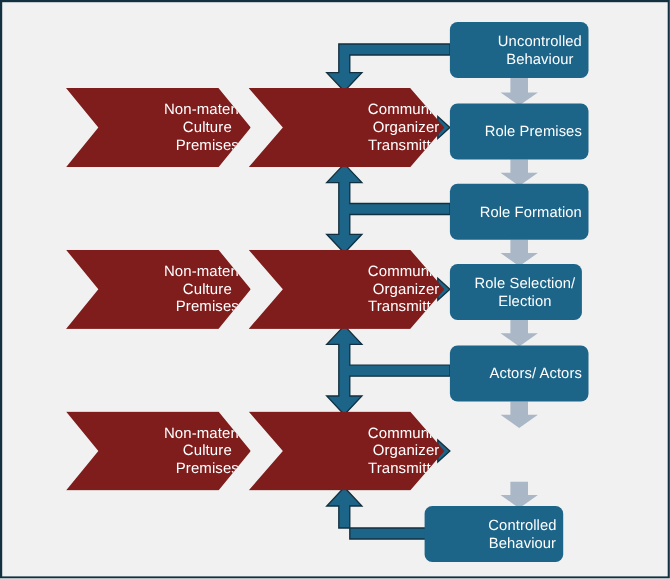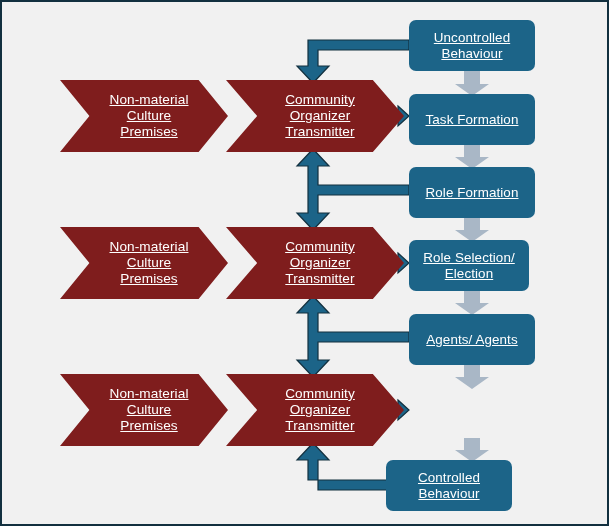--- a/index.html
+++ b/index.html
@@ -8,28 +8,27 @@
     position:relative;
     width:609px;height:526px;
     box-sizing:border-box;
     background:#f1f1f1;
     border:2px solid #12303f;
     overflow:hidden;
   }
   #svg-layer{position:absolute;left:0;top:0;width:609px;height:526px;}
   .node{
     position:absolute;
-    display:flex;align-items:center;justify-content:center;
+    display:flex;align-items:center;justify-content:flex-end;
     text-align:center;
     color:#ffffff;
     line-height:1.18;
     letter-spacing:0.1px;
     box-sizing:border-box;
     z-index:3;
-    text-decoration:underline;
   }
   .box{
     background:#1c6488;
     border-radius:7px;
     font-size:13.4px;
     padding:2px 6px;
   }
   .chev{
     background:#7f1d1d;
     font-size:13.6px;
@@ -115,28 +114,28 @@
     <span class="lbl">Non-material<br>Culture<br>Premises</span>
   </div>
   <div class="node chev" style="left:224px;top:372px;width:178px;height:72px;">
     <span class="lbl">Community<br>Organizer<br>Transmitter</span>
   </div>
 
   <div class="node box" style="left:407px;top:18px;width:126px;height:51px;">
     <span class="lbl">Uncontrolled<br>Behaviour</span>
   </div>
   <div class="node box" style="left:407px;top:92px;width:126px;height:51px;">
-    <span class="lbl">Task Formation</span>
+    <span class="lbl">Role Premises</span>
   </div>
   <div class="node box" style="left:407px;top:165px;width:126px;height:51px;">
     <span class="lbl">Role Formation</span>
   </div>
   <div class="node box" style="left:407px;top:238px;width:120px;height:51px;">
     <span class="lbl">Role Selection/<br>Election</span>
   </div>
   <div class="node box" style="left:407px;top:312px;width:126px;height:51px;">
-    <span class="lbl">Agents/ Agents</span>
+    <span class="lbl">Actors/ Actors</span>
   </div>
   <div class="node box" style="left:384px;top:458px;width:126px;height:51px;">
     <span class="lbl">Controlled<br>Behaviour</span>
   </div>
 
 </div>
 
 </body></html>

